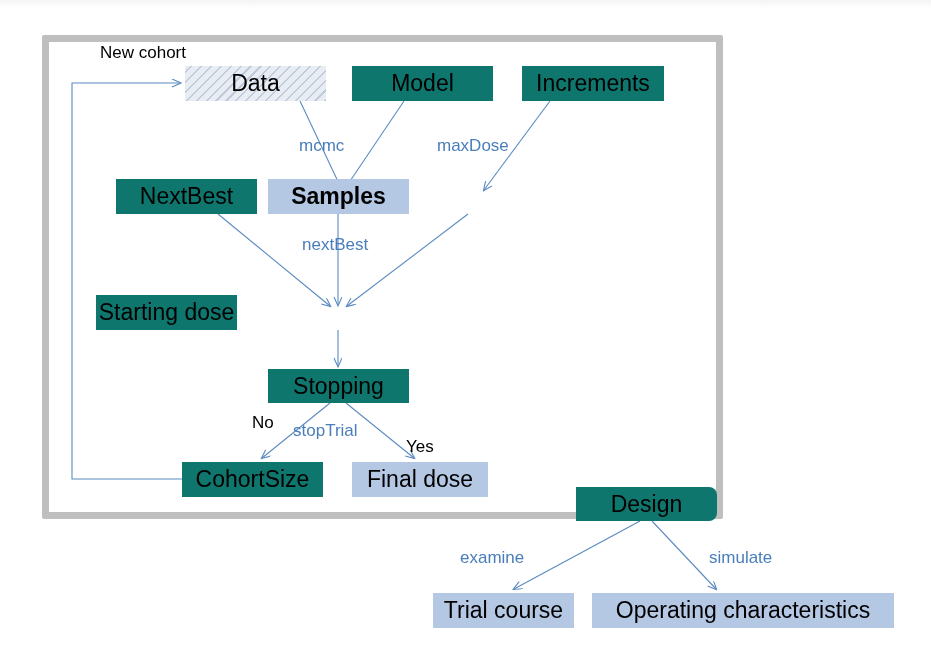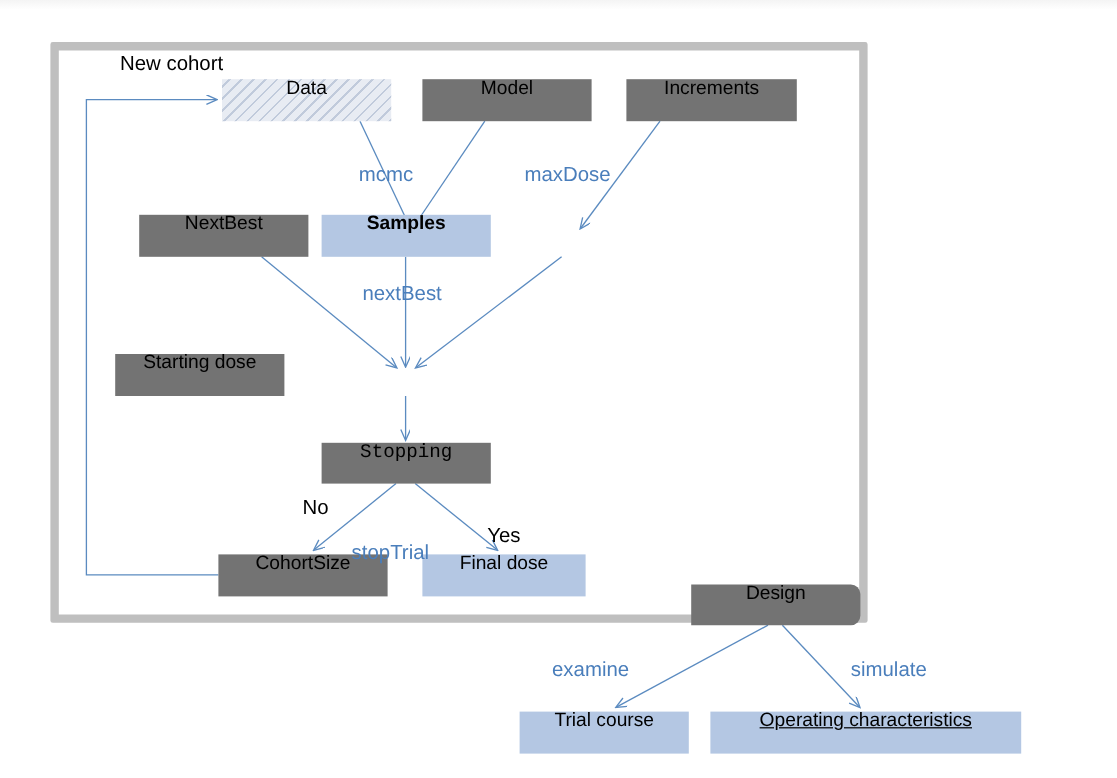--- a/index.html
+++ b/index.html
@@ -31,28 +31,28 @@
   
   svg.edges{
     position:absolute;left:0;top:0;width:931px;height:648px;
     overflow:visible;
     pointer-events:none;
   }
 
   
   .node{
     position:absolute;
-    display:flex;align-items:flex-start;justify-content:center;
-    font-size:16px;
+    display:flex;align-items:center;justify-content:center;
+    font-size:23px;
     color:#000000;
     line-height:1;
     white-space:nowrap;
     box-sizing:border-box;
   }
-  .node.grey{background:#737373;}
+  .node.grey{background:#0f766e;}
   .node.blue{background:#b4c7e3;}
   .node.hatched{
     background-color:#e8ecf3;
     background-image:repeating-linear-gradient(
         -45deg,
         rgba(160,175,200,.55) 0px,
         rgba(160,175,200,.55) 1.5px,
         rgba(255,255,255,0) 1.5px,
         rgba(255,255,255,0) 7px);
   }
@@ -130,48 +130,48 @@
   <div class="node blue" style="left:268px;top:179px;width:141px;height:35px;font-weight:bold;">
     <span>Samples</span>
   </div>
 
 
   <div class="node grey" style="left:96px;top:295px;width:141px;height:35px;">
     <span>Starting dose</span>
   </div>
 
 
-  <div class="node grey" style="left:268px;top:369px;width:141px;height:34px;font-family:Liberation Mono, monospace;">
+  <div class="node grey" style="left:268px;top:369px;width:141px;height:34px;">
     <span>Stopping</span>
   </div>
 
   <div class="node grey" style="left:182px;top:462px;width:141px;height:35px;">
     <span>CohortSize</span>
   </div>
 
   <div class="node blue" style="left:352px;top:462px;width:136px;height:35px;">
     <span>Final dose</span>
   </div>
 
   <div class="node grey rounded-right" style="left:576px;top:487px;width:141px;height:34px;">
     <span>Design</span>
   </div>
 
   <div class="node blue" style="left:433px;top:593px;width:141px;height:35px;">
     <span>Trial course</span>
   </div>
 
-  <div class="node blue" style="left:592px;top:593px;width:259px;height:35px;text-decoration:underline;">
+  <div class="node blue" style="left:592px;top:593px;width:302px;height:35px;">
     <span>Operating characteristics</span>
   </div>
 
   <div class="label edge-label" style="left:299px;top:137px;">mcmc</div>
   <div class="label edge-label" style="left:437px;top:137px;">maxDose</div>
   <div class="label edge-label" style="left:302px;top:236px;">nextBest</div>
-  <div class="label edge-label" style="left:293px;top:452px;">stopTrial</div>
+  <div class="label edge-label" style="left:293px;top:422px;">stopTrial</div>
   <div class="label edge-label" style="left:460px;top:549px;">examine</div>
   <div class="label edge-label" style="left:709px;top:549px;">simulate</div>
 
   <div class="label plain" style="left:68px;top:44px;margin-left:32px;">New cohort</div>
   <div class="label plain" style="left:252px;top:414px;">No</div>
   <div class="label plain" style="left:406px;top:438px;">Yes</div>
 
 </div>
 
 </body></html>

